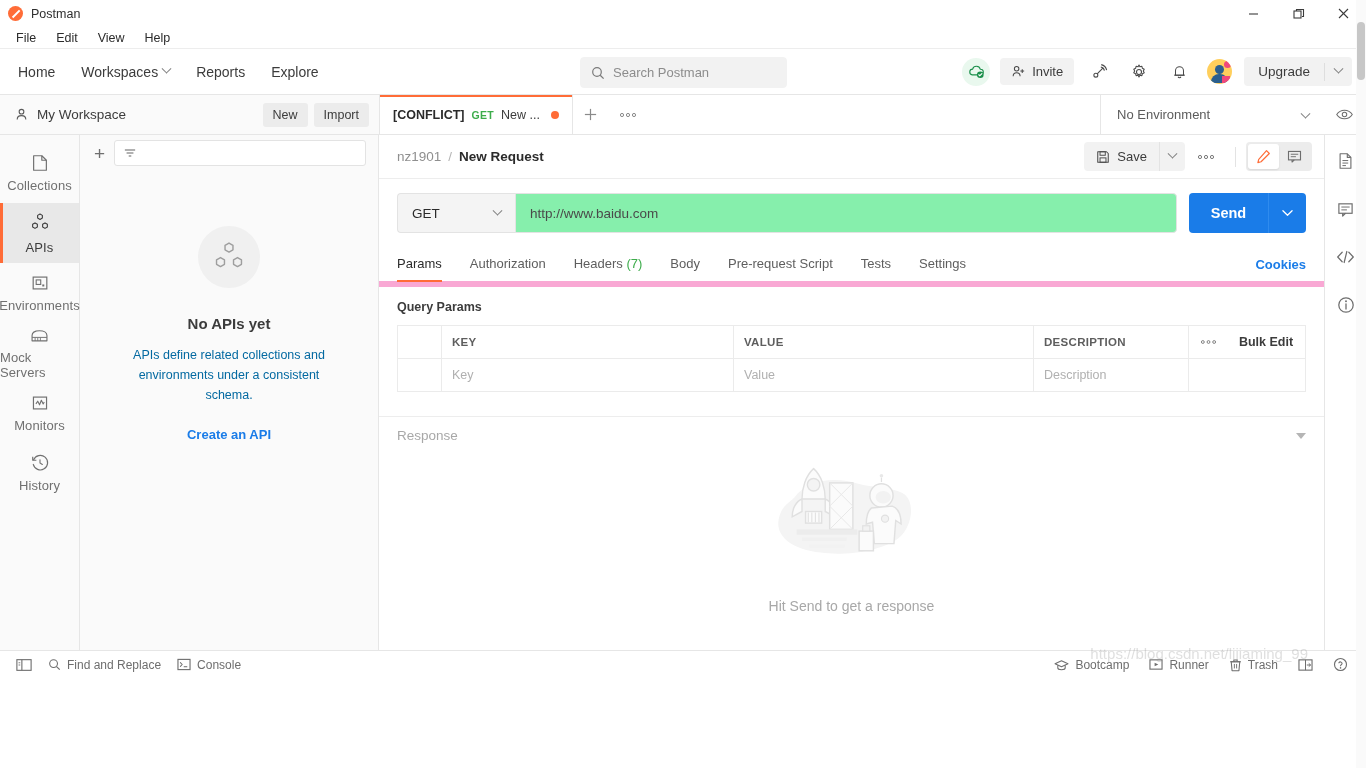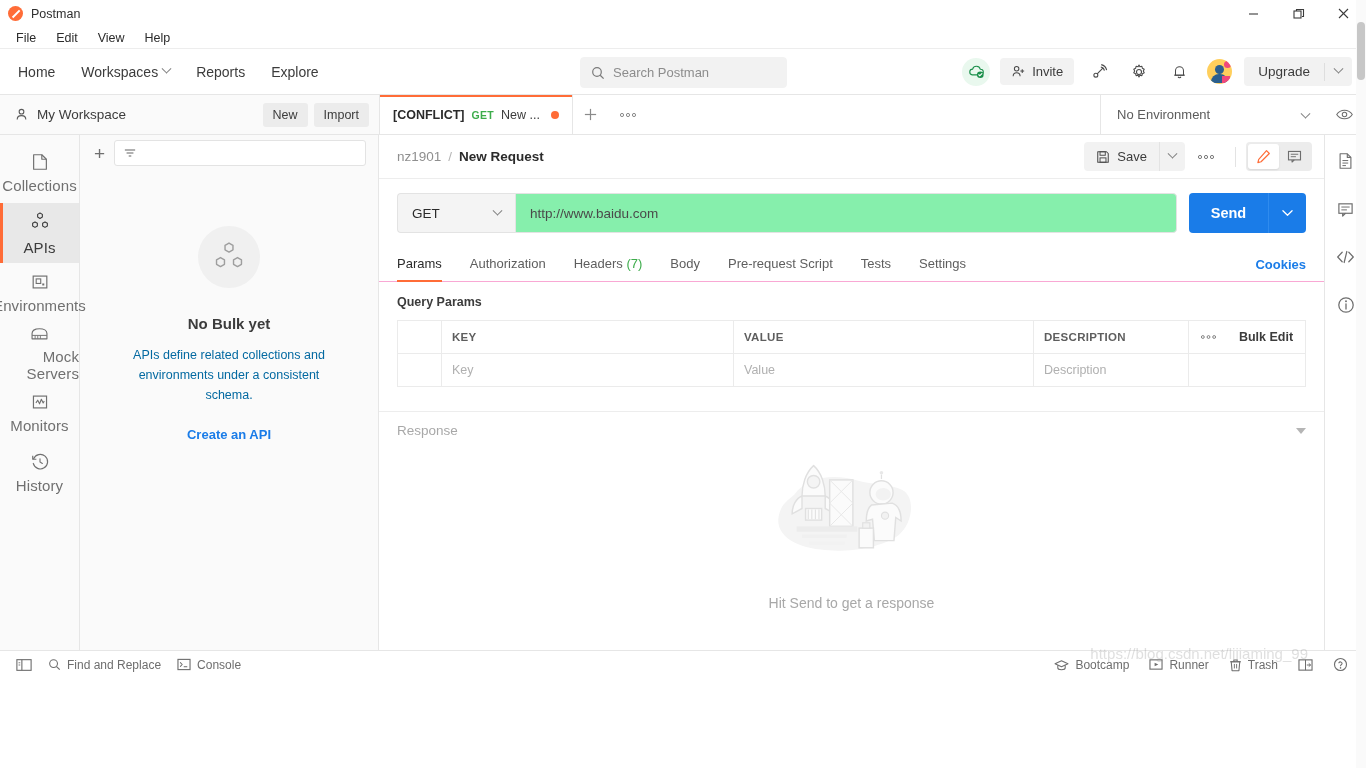--- a/index.html
+++ b/index.html
@@ -160,21 +160,21 @@
     padding-top: 8px;
   }
   .rail-item {
     height: 60px; display: flex; flex-direction: column; align-items: center;
     justify-content: center; gap: 5px; position: relative; color: #707070;
   }
   .rail-item.active { background: #e8e8e8; color: #3c3c3c; gap: 8px; }
   .rail-item.active::before {
     content: ""; position: absolute; left: 0; top: 0; bottom: 0; width: 3px; background: #ff6c37;
   }
-  .rail-label { font-size: 15px; letter-spacing: .1px; text-align: right; }
+  .rail-label { font-size: 13px; letter-spacing: .1px; }
 
   
   .sidebar {
     width: 299px; flex: 0 0 299px; background: #fafafa;
     border-right: 1px solid #e6e6e6; display: flex; flex-direction: column;
   }
   .side-toolbar {
     height: 36px; display: flex; align-items: center; gap: 9px; padding: 0 12px 0 14px;
   }
   .side-plus { color: #6f6f6f; font-size: 19px; font-weight: 300; line-height: 1; }
@@ -230,21 +230,21 @@
     width: 79px; height: 40px; background: #1a7ce8; color: #fff;
     font-size: 14.5px; font-weight: bold; display: flex; align-items: center; justify-content: center;
   }
   .send-chev {
     width: 38px; height: 40px; background: #1a7ce8; display: flex;
     align-items: center; justify-content: center; border-left: 1px solid #2f8bee;
   }
 
   .reqtabs {
     display: flex; align-items: center; padding: 0 18px; margin-top: 14px;
-    border-bottom: 1px solid #f9a8d4; gap: 0;
+    border-bottom: 6px solid #f9a8d4; gap: 0;
   }
   .rtab {
     font-size: 13px; color: #5e5e5e; padding: 9px 0 10px 0; margin-right: 28px;
     position: relative; white-space: nowrap;
   }
   .rtab:last-of-type { margin-right: 0; }
   .rtab.active { color: #2b2b2b; }
   .rtab.active::after {
     content: ""; position: absolute; left: 0; right: 0; bottom: -1px; height: 2px; background: #ff6c37;
   }
@@ -569,21 +569,21 @@
       </div>
 
       <div class="empty-state">
         <div class="empty-circle">
           <svg width="36" height="34" viewBox="0 0 38 36">
             <path d="M19 3.2l4.2 2.4v4.8L19 12.8l-4.2-2.4V5.6z" fill="none" stroke="#9e9e9e" stroke-width="1.5" stroke-linejoin="round"></path>
             <path d="M10 18.6l4.2 2.4v4.8L10 28.2l-4.2-2.4v-4.8z" fill="none" stroke="#9e9e9e" stroke-width="1.5" stroke-linejoin="round"></path>
             <path d="M28 18.6l4.2 2.4v4.8L28 28.2l-4.2-2.4v-4.8z" fill="none" stroke="#9e9e9e" stroke-width="1.5" stroke-linejoin="round"></path>
           </svg>
         </div>
-        <div class="empty-title">No Bulk yet</div>
+        <div class="empty-title">No APIs yet</div>
         <div class="empty-desc">APIs define related collections and environments under a consistent schema.</div>
         <div class="empty-link">Create an API</div>
       </div>
     </div>
 
     <div class="center">
 
       <div class="crumbbar">
         <span class="crumb-ws">nz1901</span>
         <span class="crumb-sep">/</span>

